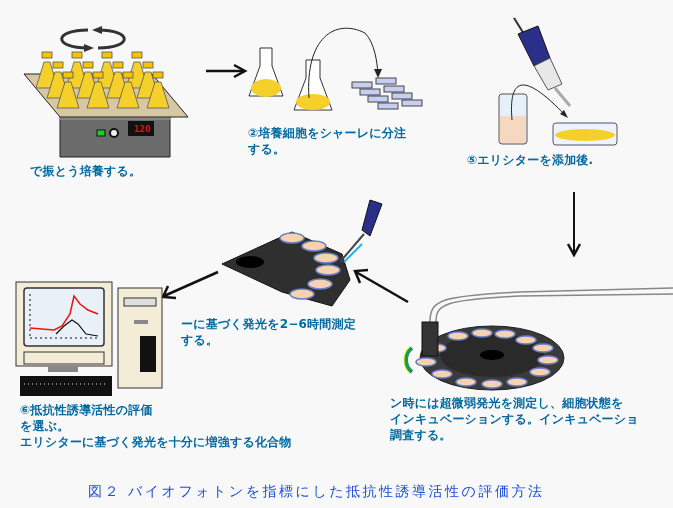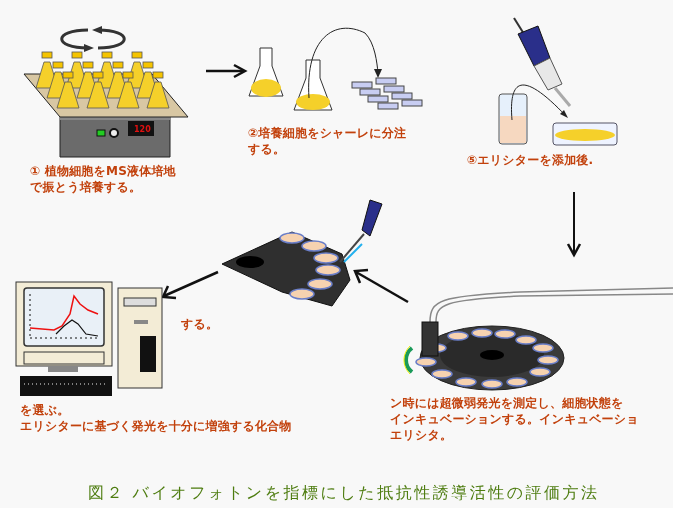--- a/index.html
+++ b/index.html
@@ -3,24 +3,24 @@
 <meta charset="utf-8">
 <style>
   html, body { margin: 0; padding: 0; }
   body {
     width: 673px; height: 508px; position: relative; overflow: hidden;
     background: #f8f8f8;
     font-family: "DejaVu Sans", sans-serif;
   }
   .label {
     position: absolute; font-size: 12px; line-height: 16px; font-weight: bold;
-    color: #c2410c; white-space: nowrap; letter-spacing: 0.2px;
+    color: #0369a1; white-space: nowrap; letter-spacing: 0.2px;
   }
   .caption {
-    position: absolute; left: 88px; top: 483px; font-size: 16px; color: #4d7c0f;
+    position: absolute; left: 88px; top: 483px; font-size: 14px; color: #1d4ed8;
     letter-spacing: 2.5px; white-space: nowrap;
     font-family: "DejaVu Sans", sans-serif;
   }
   svg { position: absolute; overflow: visible; }
 </style>
 </head>
 <body>
 
 <svg style="left:48px;top:22px" width="90" height="30" viewBox="0 0 90 30">
   <path d="M40 8 C5 8, 5 26, 40 26" fill="none" stroke="#333" stroke-width="3"></path>
@@ -87,21 +87,20 @@
         <rect x="101" y="22" width="10" height="6" fill="#f5c400"></rect>
       </g>
     <g>
         <polygon points="133,32 139,32 147,58 125,58"></polygon>
         <rect x="131" y="22" width="10" height="6" fill="#f5c400"></rect>
       </g>
   </g>
 </svg>
 
 <div class="label" style="left:30px;top:163px">
-  <div>① 植物細胞をMS液体培地</div>
   <div>で振とう培養する。</div>
 </div>
 
 <svg style="left:206px;top:64px" width="42" height="14" viewBox="0 0 42 14">
   <line x1="0" y1="7" x2="38" y2="7" stroke="#111" stroke-width="2.5"></line>
   <polyline points="28,1 39,7 28,13" fill="none" stroke="#111" stroke-width="2.5"></polyline>
 </svg>
 
 <svg style="left:248px;top:46px" width="36" height="56" viewBox="0 0 36 56">
   <polygon points="12,2 24,2 24,20 35,50 1,50 12,20" fill="#fff" stroke="#333"></polygon>
@@ -182,21 +181,21 @@
   </g>
   <rect x="22" y="52" width="16" height="34" fill="#333" stroke="#111"></rect>
   <g>
       <path d="M12 78 C4 84, 4 96, 12 102" fill="none" stroke="#1a9a5a" stroke-width="4"></path>
   <path d="M10 76 C2 84, 2 96, 10 104" fill="none" stroke="#f0f000" stroke-width="1"></path>
     </g>
 </svg>
 <div class="label" style="left:390px;top:395px">
   <div>ン時には超微弱発光を測定し、細胞状態を</div>
   <div>インキュベーションする。インキュベーショ</div>
-  <div>エリシタ。</div>
+  <div>調査する。</div>
 </div>
 
 <svg style="left:352px;top:268px" width="58" height="36" viewBox="0 0 58 36">
   <line x1="56" y1="34" x2="4" y2="4" stroke="#111" stroke-width="2.5"></line>
   <polyline points="16,2 3,3 8,15" fill="none" stroke="#111" stroke-width="2.5"></polyline>
 </svg>
 
 <svg style="left:222px;top:232px" width="130" height="76" viewBox="0 0 130 76">
   <polygon points="0,32 70,0 120,22 128,48 110,74 60,60" fill="#2f2f2f" stroke="#111"></polygon>
   <ellipse cx="28" cy="30" rx="14" ry="6" fill="#000"></ellipse>
@@ -208,20 +207,21 @@
     <ellipse cx="98" cy="52" rx="12" ry="5"></ellipse>
       <ellipse cx="80" cy="62" rx="12" ry="5"></ellipse>
   </g>
 </svg>
 <svg style="left:336px;top:196px" width="50" height="70" viewBox="0 0 50 70">
   <polygon points="34,4 46,8 34,40 26,34" fill="#2a2f8a" stroke="#111"></polygon>
   <line x1="28" y1="38" x2="4" y2="66" stroke="#444" stroke-width="2"></line>
   <line x1="26" y1="48" x2="8" y2="66" stroke="#22b0ee" stroke-width="2"></line>
 </svg>
 <div class="label" style="left:181px;top:316px">
+  <div>ーに基づく発光を2−6時間測定</div>
   <div>する。</div>
 </div>
 
 <svg style="left:160px;top:270px" width="60" height="30" viewBox="0 0 60 30">
   <line x1="58" y1="2" x2="4" y2="26" stroke="#111" stroke-width="2.5"></line>
   <polyline points="8,16 3,27 16,28" fill="none" stroke="#111" stroke-width="2.5"></polyline>
 </svg>
 
 <svg style="left:14px;top:280px" width="150" height="118" viewBox="0 0 150 118">
 
@@ -238,17 +238,18 @@
 
   <rect x="104" y="8" width="44" height="100" fill="#f3ecd6" stroke="#333"></rect>
   <rect x="110" y="18" width="32" height="8" fill="#ddd" stroke="#333"></rect>
   <rect x="120" y="40" width="14" height="4" fill="#888"></rect>
   <rect x="126" y="56" width="16" height="36" fill="#111"></rect>
 
   <rect x="6" y="96" width="92" height="20" fill="#111"></rect>
   <line x1="10" y1="104" x2="94" y2="104" stroke="#eee" stroke-dasharray="1,3"></line>
 </svg>
 <div class="label" style="left:20px;top:402px">
+  <div>⑥抵抗性誘導活性の評価</div>
   <div>を選ぶ。</div>
   <div>エリシターに基づく発光を十分に増強する化合物</div>
 </div>
 
 <div class="caption">図２ バイオフォトンを指標にした抵抗性誘導活性の評価方法</div>
 
 </body></html>

